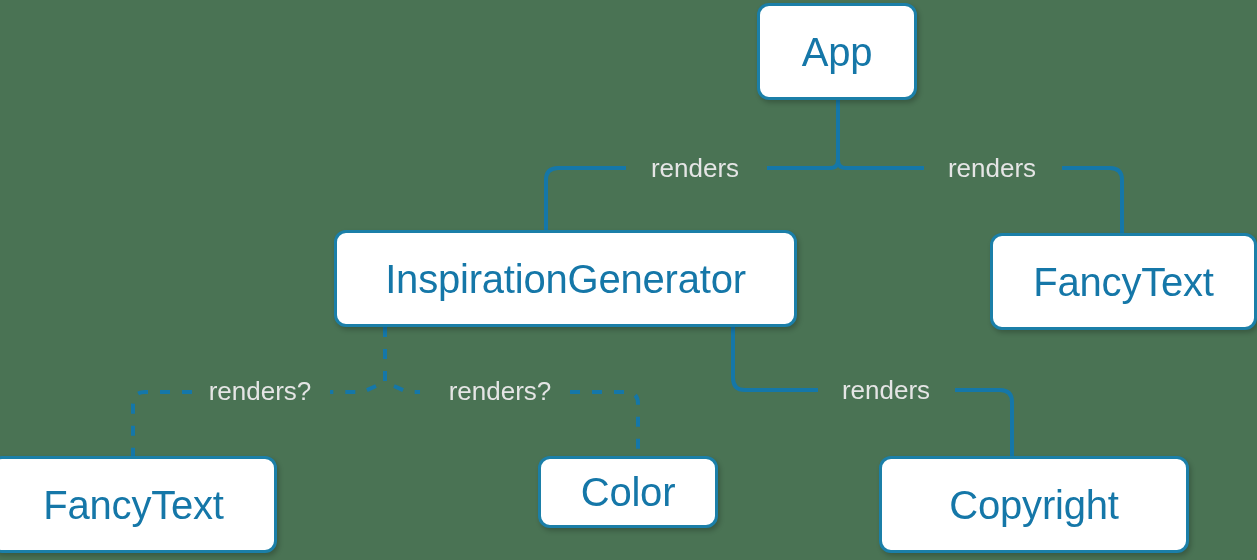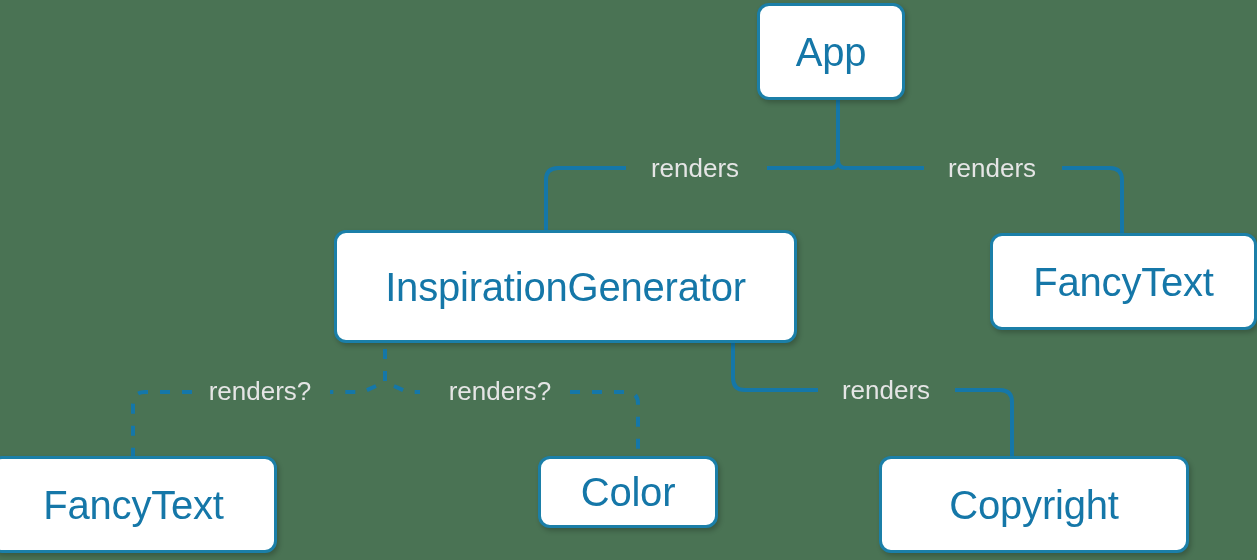--- a/index.html
+++ b/index.html
@@ -75,25 +75,25 @@
       <path stroke-dasharray="10 12" d="M 385 327 L 385 384"></path>
 
       <path stroke-dasharray="10 12" d="M 376 386 L 363 392 L 330 392"></path>
       <path stroke-dasharray="10 12" d="M 192 392 L 145 392 Q 133 392 133 404 L 133 456"></path>
 
       <path stroke-dasharray="10 12" d="M 394 386 L 407 392 L 420 392"></path>
       <path stroke-dasharray="10 12" d="M 570 392 L 626 392 Q 638 392 638 404 L 638 456"></path>
     </g>
   </svg>
 
-  <div class="node-box" style="left:757px; top:3px; width:148px; height:97px;">
+  <div class="node-box" style="left:757px; top:3px; width:160px; height:97px;">
     <span class="node-label">App</span>
   </div>
 
-  <div class="node-box" style="left:334px; top:230px; width:463px; height:113px;">
+  <div class="node-box" style="left:334px; top:230px; width:463px; height:97px;">
     <span class="node-label">InspirationGenerator</span>
   </div>
 
   <div class="node-box" style="left:990px; top:233px; width:267px; height:97px;">
     <span class="node-label">FancyText</span>
   </div>
 
   <div class="node-box" style="left:-10px; top:456px; width:287px; height:97px;">
     <span class="node-label">FancyText</span>
   </div>

